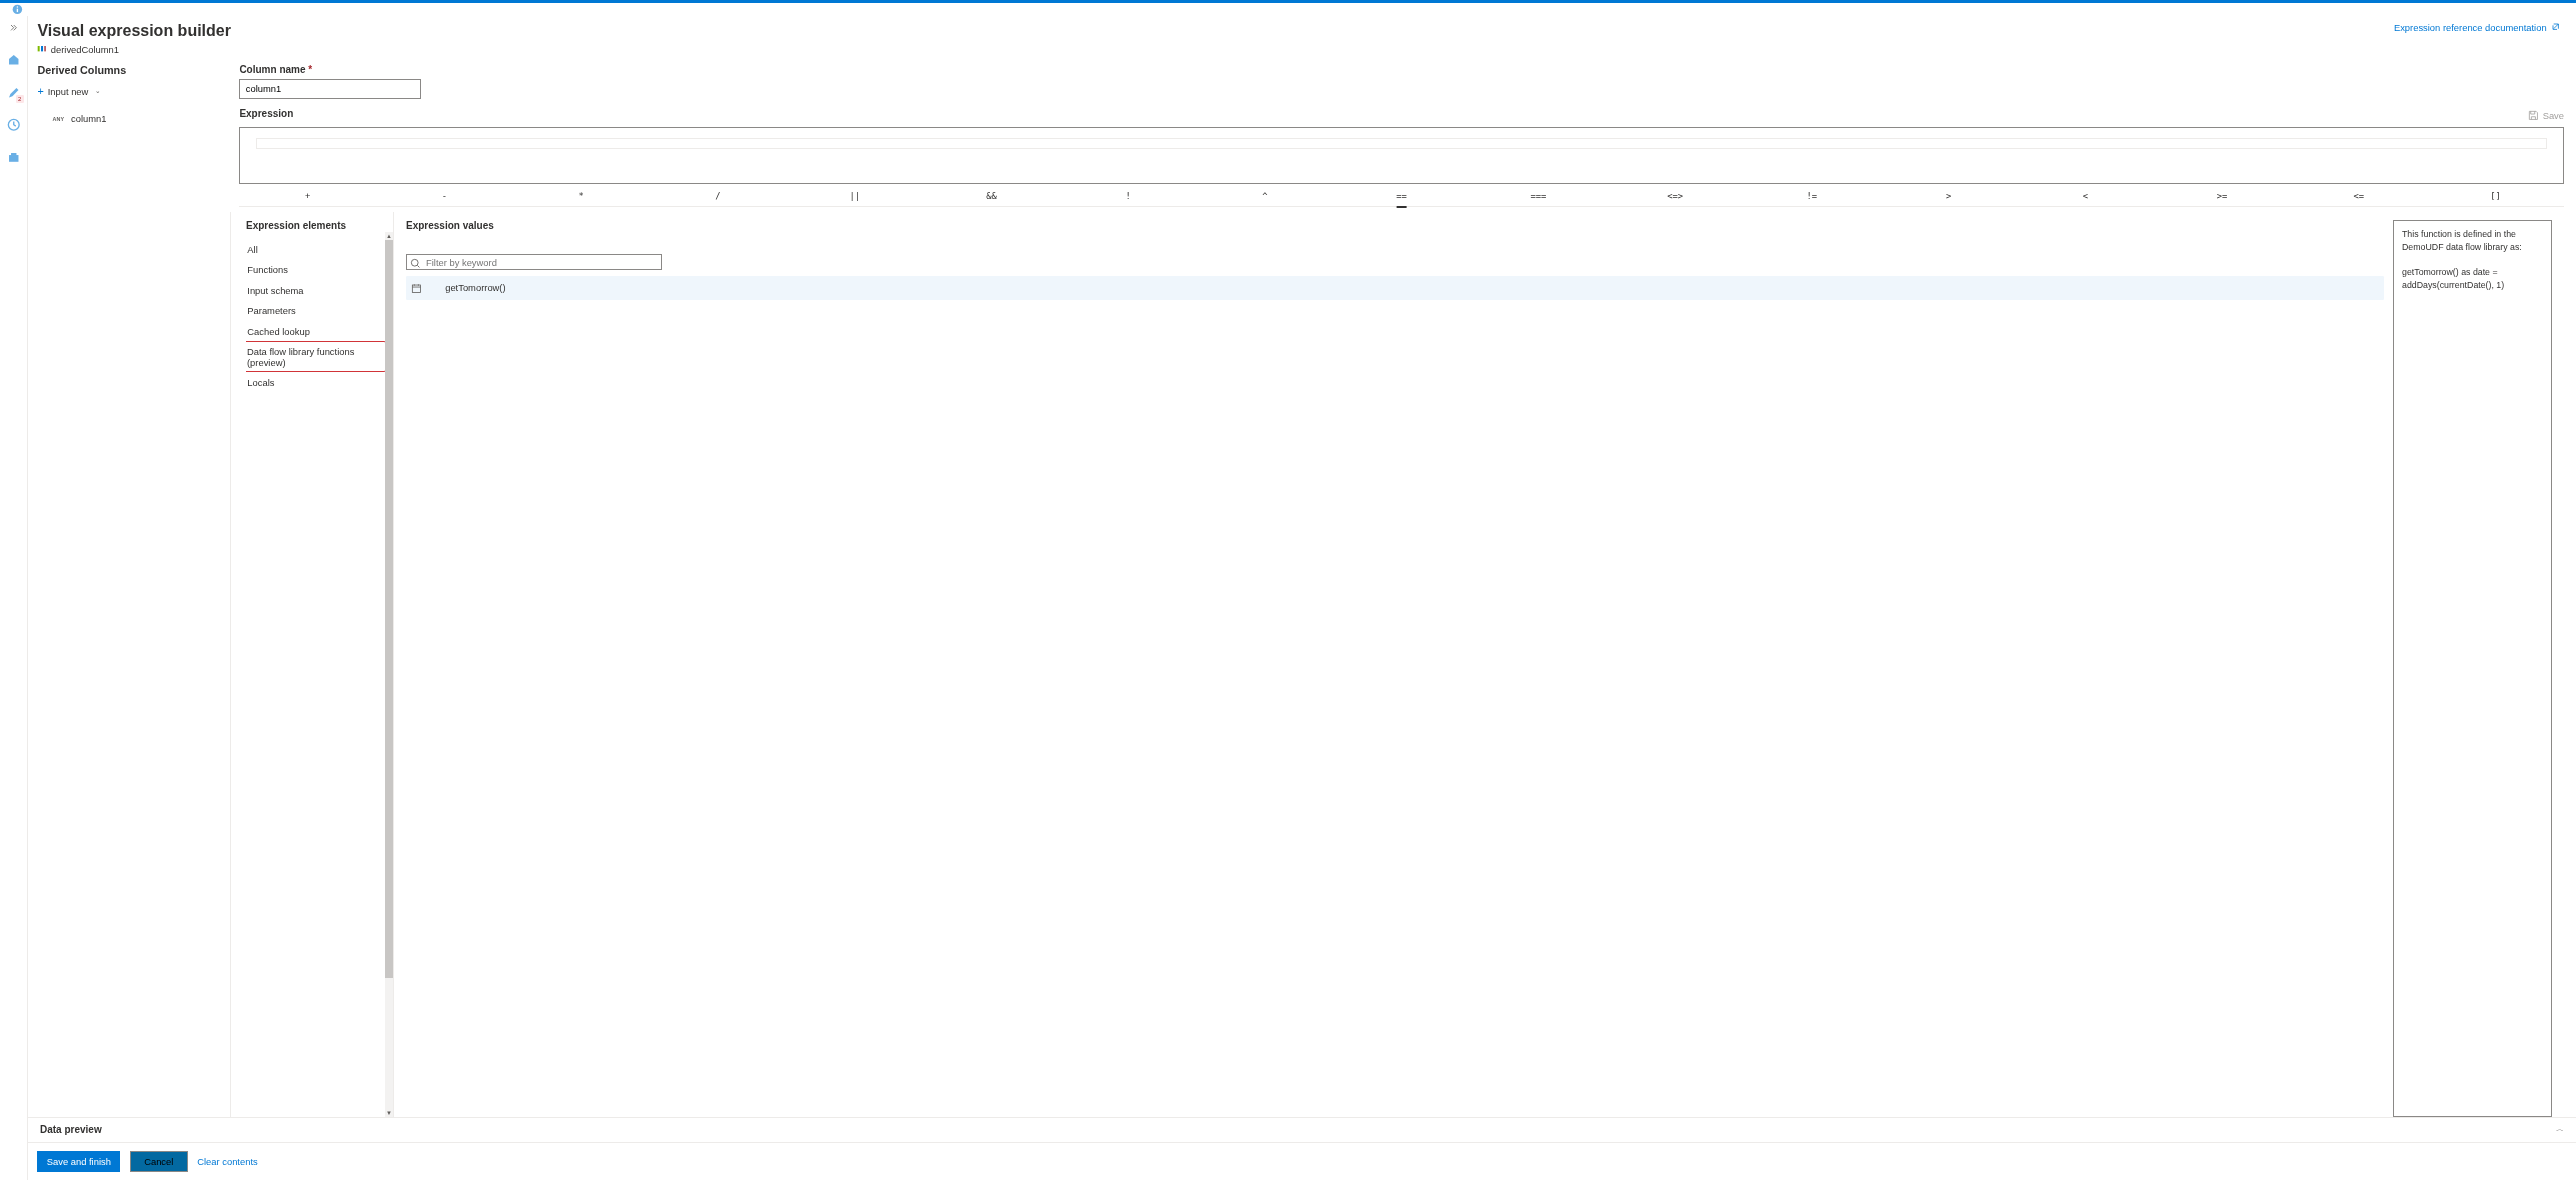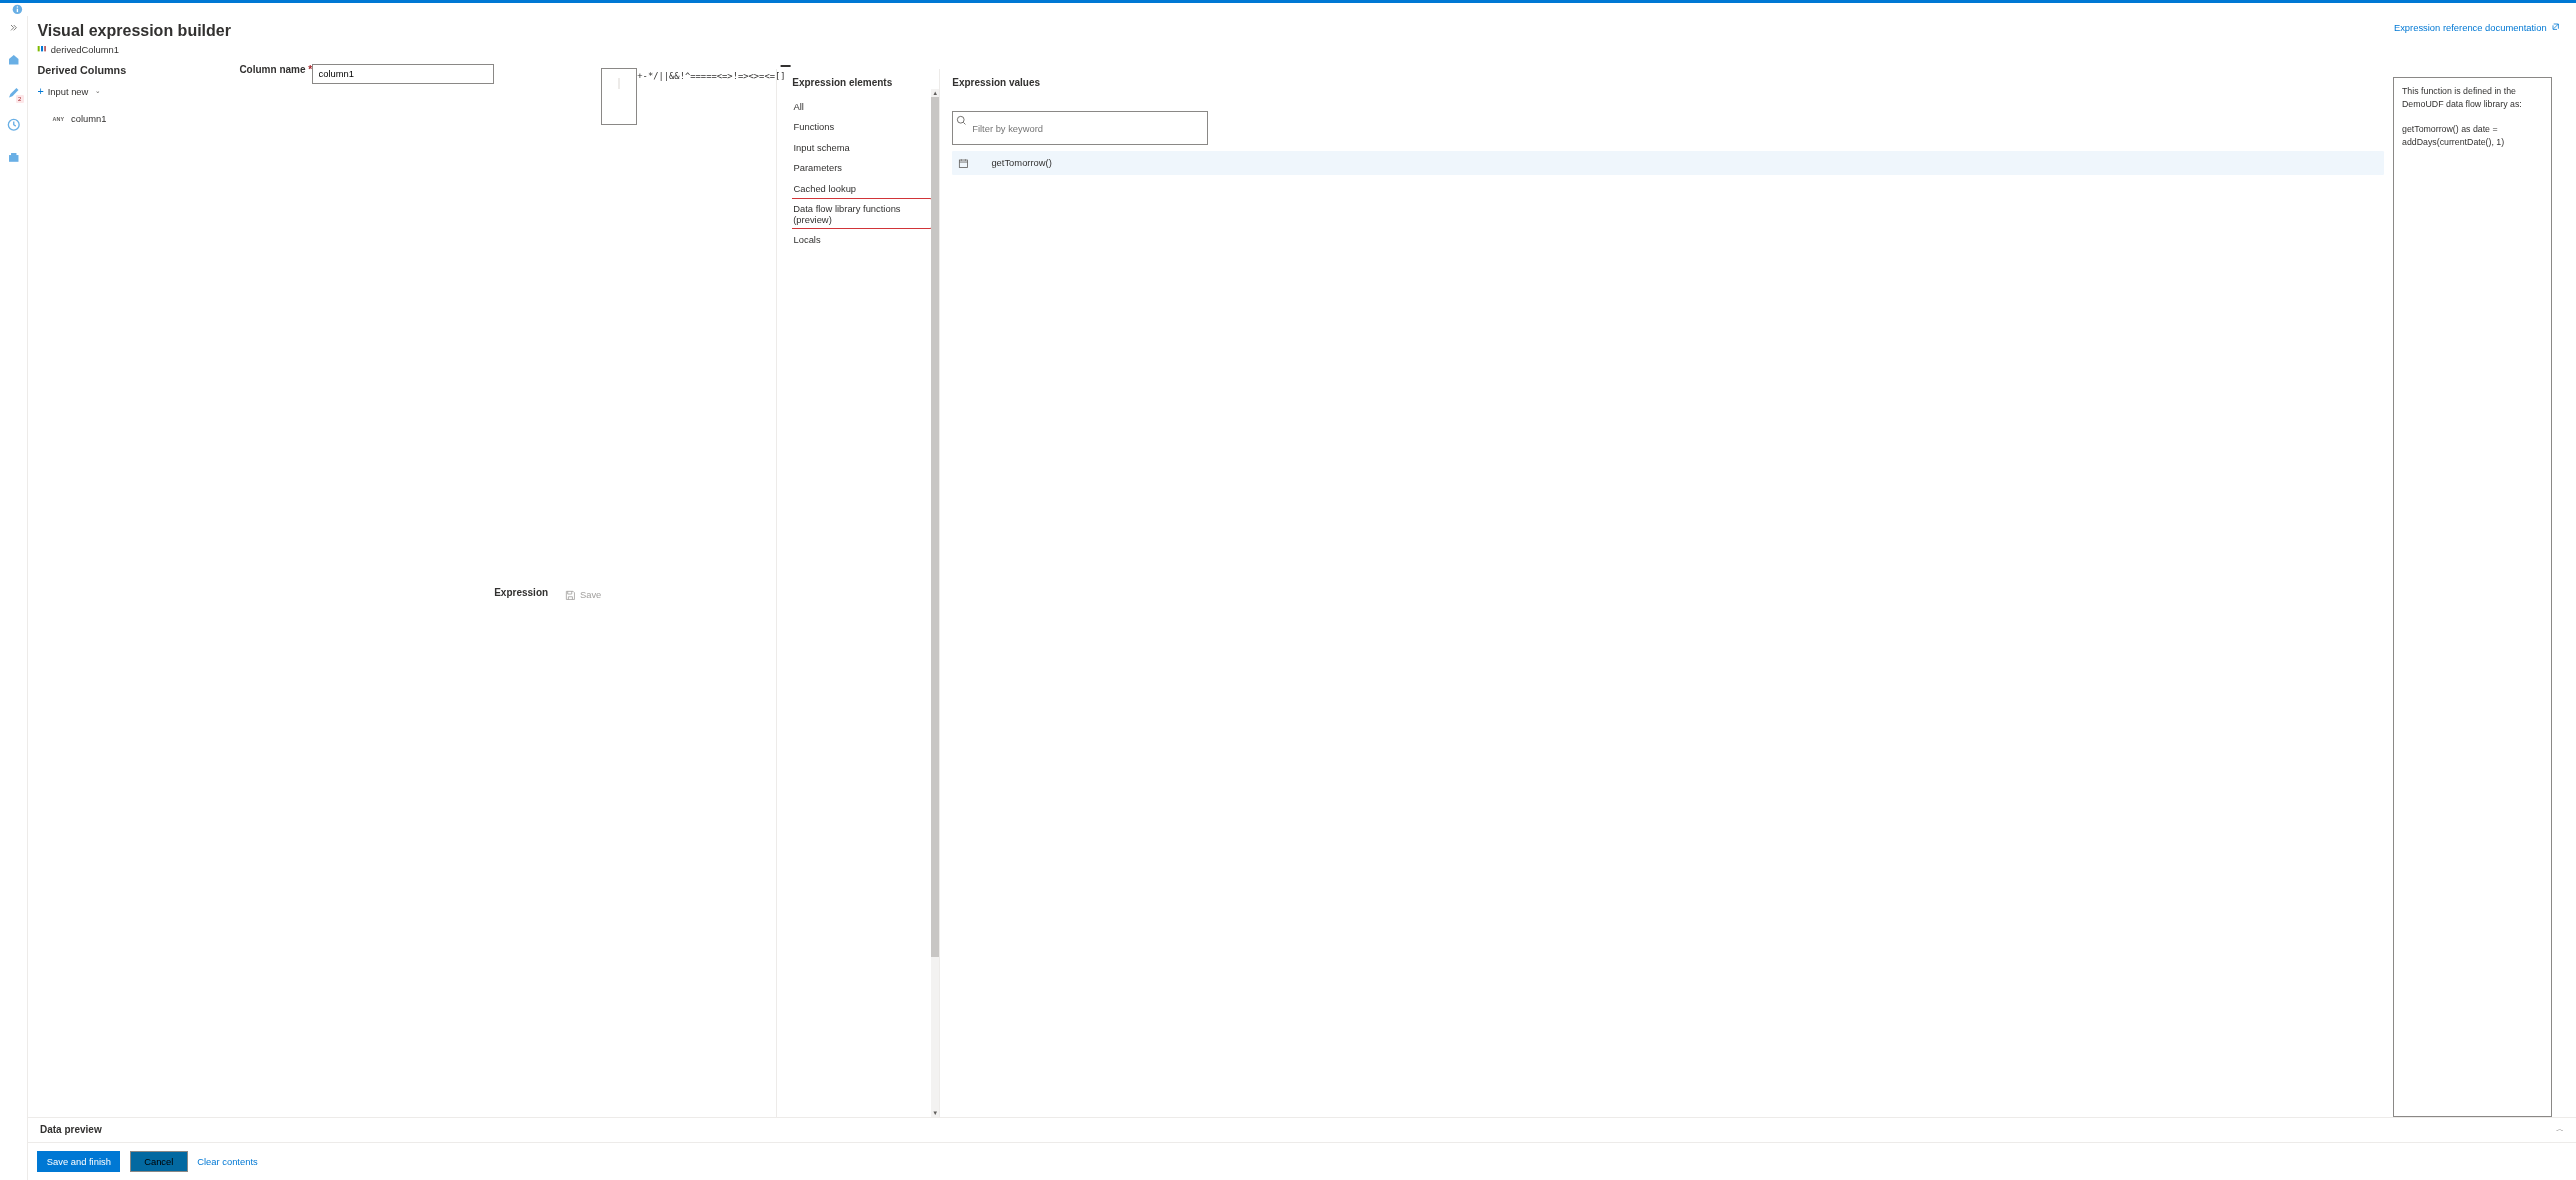--- a/index.html
+++ b/index.html
@@ -26,21 +26,21 @@
 
 .workarea { flex:1; display:flex; min-height:0; padding: 6.7px 0 0 9.4px; }
 .leftcol { width: 202px; padding-right: 6.7px; }
 .leftcol h2 { font-size:10.8px; font-weight:600; margin-bottom:8px; }
 .create-new { display:flex; align-items:center; gap:4px; color:#323130; cursor:pointer; font-size:9.4px; padding:1.3px 0; }
 .create-new .plus { color:#0078d4; font-size:10.8px; font-weight:400; }
 .create-new .chev { font-size:6.7px; color:#605e5c; margin-left:2.7px;}
 .col-item { display:flex; align-items:center; gap:6.7px; padding:2.7px 0 2.7px 15px; margin-top:12px; font-size:9.4px; }
 .any-pill { font-size:5.4px; font-weight:700; color:#605e5c; letter-spacing:0.2px; }
 
-.rightcol { flex:1; display:flex; flex-direction:row; min-width:0; padding-right:12px;}
+.rightcol { flex:1; display:flex; flex-direction:column; min-width:0; padding-right:12px;}
 .field-label { font-weight:600; font-size:10px; margin-bottom:4px; }
 .field-label .req { color:#a4262c; }
 .text-input { width:182px; height:20px; border:0.7px solid #8a8886; padding:0 5.4px; font-size:9.4px; }
 .expr-row { display:flex; justify-content:space-between; align-items:center; margin-top:9.4px;gap:17px;}
 .save-btn { display:flex; align-items:center; gap:4px; color:#a19f9d; cursor:default; font-size:9.4px;}
 .expr-box { margin-top:4px; border:0.7px solid #8a8886; height:57px; padding:9.4px 16px; }
 .expr-inner { border:0.7px solid #edebe9; height:10.8px; }
 
 .op-strip { display:flex; margin-top:2.7px; }
 .op { flex:1; text-align:center; font-size:8.8px; color:#323130; padding:4px 0; cursor:pointer; font-family: Consolas, monospace;}
@@ -57,21 +57,21 @@
 .el-highlight { border:1.3px solid #d13438; border-radius:4px; padding:3.4px 5.4px; margin-left:-5.4px;}
 .vscroll { position:absolute; right:0; top:20px; bottom:0; width:8px; display:flex;flex-direction:column; justify-content:space-between; align-items:center;}
 .vscroll .track{flex:1;width:8px;background:#f3f2f1;position:relative;}
 .vscroll .thumb{position:absolute;top:0;left:0;right:0;height:85%;background:#c8c6c4;}
 .vscroll .arrow{font-size:6px;color:#605e5c;height:8px;display:flex;align-items:center;justify-content:center;width:8px;background:#f3f2f1;}
 
 .values-pane { flex:1; padding: 8px 12px 0 12px; display:flex; gap:9.4px; border-left:0.7px solid #edebe9;}
 .values-left { flex:1; }
 .values-pane h3 { font-size:10px; font-weight:600; margin-bottom:23px;}
 .search-box { position:relative; width:256px; }
-.search-box input { width:100%; height:34px; border:0.7px solid #8a8886; padding:0 5.4px 0 19px; font-size:9.4px;}
+.search-box input { width:100%; height:16px; border:0.7px solid #8a8886; padding:0 5.4px 0 19px; font-size:9.4px;}
 .search-box .sicon{position:absolute;left:4px;top:4px;width:10.8px;height:10.8px;color:#605e5c;}
 .fn-row { display:flex;align-items:center; gap:23px; padding:6.7px 5.4px; margin-top:5.4px; background:#eff6fc; border-radius:1.3px;}
 .fn-row .cal-ic{width:10.8px;height:10.8px;color:#605e5c;}
 .desc-box { width:159px; border:0.7px solid #8a8886; padding:6.7px 8px; font-size:8.8px; line-height:1.45; margin-top:0;}
 
 .data-preview { border-top:0.7px solid #edebe9; padding:6.7px 12px; display:flex; justify-content:space-between; align-items:center;}
 .data-preview h3{font-size:10px;font-weight:600;}
 .chev-up{font-size:8px;color:#323130;cursor:pointer;transform:scaleY(0.7);}
 
 .footer { border-top:0.7px solid #edebe9; padding:8px 9.4px; display:flex; gap:9.4px; align-items:center;}

